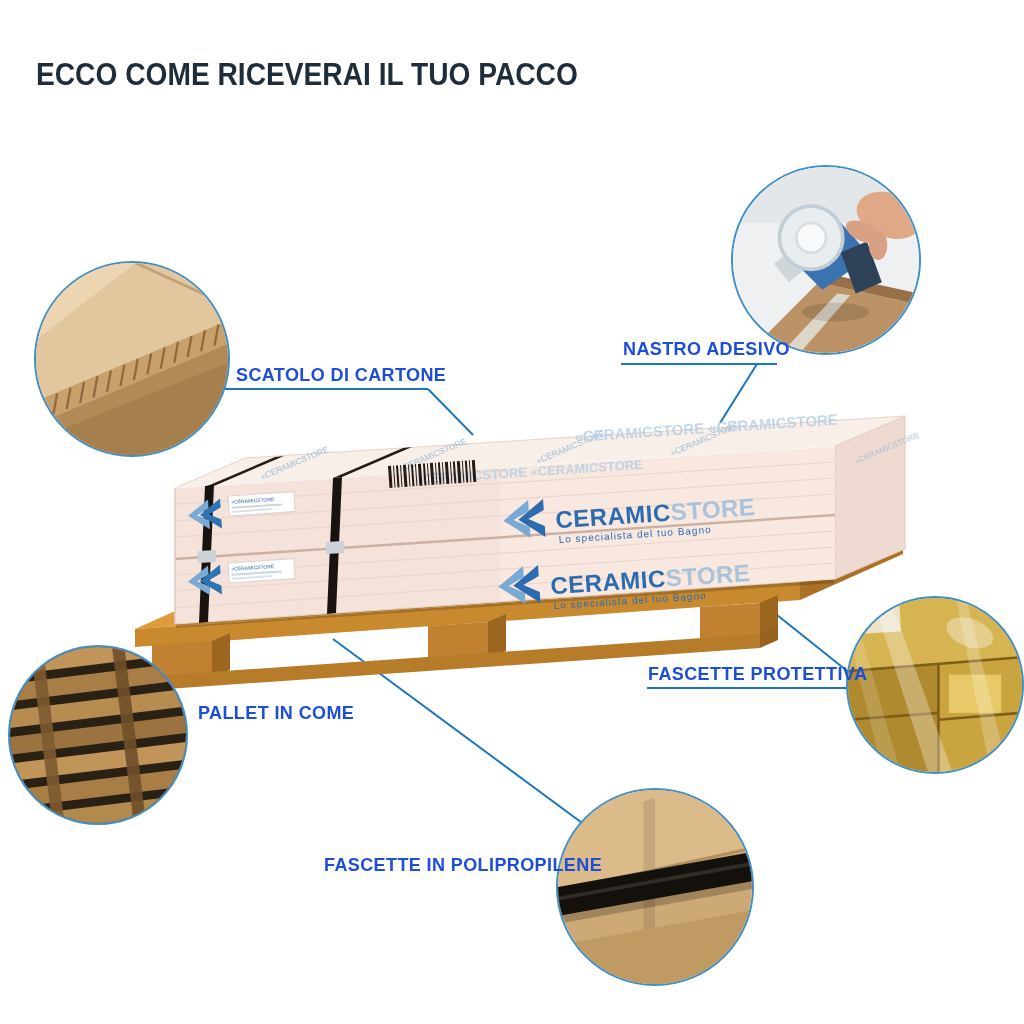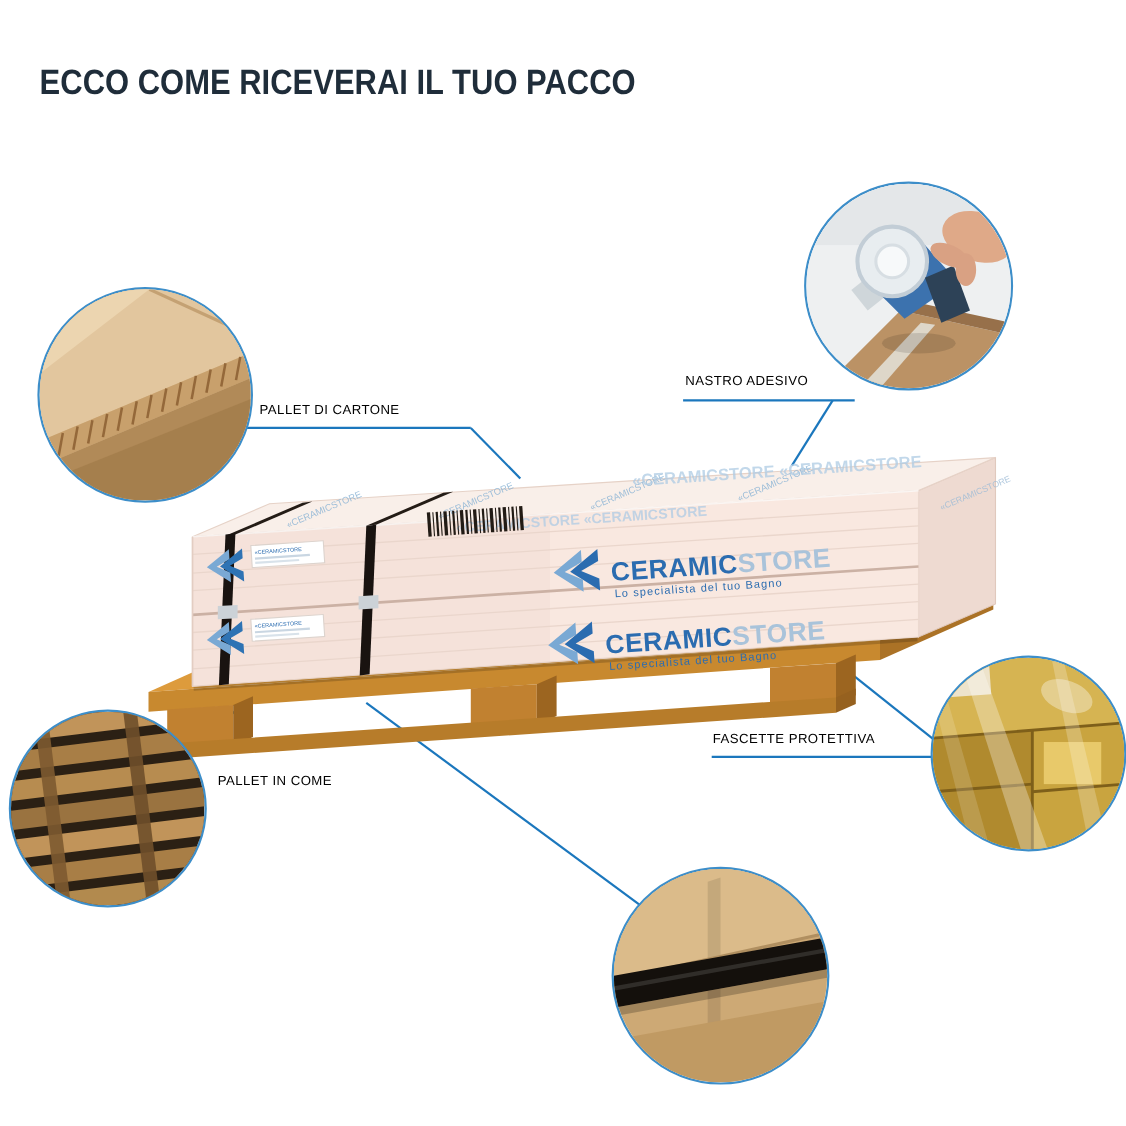--- a/index.html
+++ b/index.html
@@ -12,21 +12,21 @@
     font-size:32px; font-weight:700; color:#1f2d3a;
     transform:scaleX(.88); transform-origin:left top; white-space:nowrap;
   }
   .scene { position:absolute; left:0; top:0; width:1024px; height:1024px; }
   .callout-circle {
     position:absolute; border-radius:50%; border:2px solid #3d8ec9;
     overflow:hidden; box-sizing:border-box; background:#fff;
   }
   .callout-circle svg { display:block; width:100%; height:100%; }
   .callout-label {
-    position:absolute; font-size:12px; font-weight:400; color:#000000;
+    position:absolute; font-size:18px; font-weight:700; color:#1d4ed8;
     letter-spacing:.4px; white-space:nowrap;
   }
   .c1{left:34px;top:233px;width:196px;height:196px}
   .c2{left:731px;top:137px;width:190px;height:190px}
   .c3{left:8px;top:617px;width:180px;height:180px}
   .c4{left:846px;top:568px;width:178px;height:178px}
   .c5{left:556px;top:760px;width:198px;height:198px}
   .l1{left:236px;top:337px}
   .l2{left:623px;top:311px}
   .l3{left:198px;top:675px}
@@ -270,18 +270,19 @@
       <polygon points="0,0 100,0 100,30 0,52" fill="#dbbb8a"></polygon>
       <polygon points="44,6 50,4 50,100 44,100" fill="rgba(0,0,0,0.10)"></polygon>
       <line x1="0" y1="52" x2="100" y2="30" stroke="#b08f60" stroke-width="1.5"></line>
       <polygon points="0,50 100,32 100,47 0,65" fill="#14100c"></polygon>
       <polygon points="0,55 100,37 100,39 0,57" fill="#ffffff" opacity="0.12"></polygon>
       <polygon points="0,65 100,47 100,51 0,69" fill="rgba(0,0,0,0.22)"></polygon>
       <polygon points="0,80 100,62 100,100 0,100" fill="#c09a63"></polygon>
     </svg>
   </div>
 
-  <div class="callout-label l1">PALLET DI CARTONE</div>
+  <div class="callout-label l1">SCATOLO DI CARTONE</div>
   <div class="callout-label l2">NASTRO ADESIVO</div>
   <div class="callout-label l3">PALLET IN COME</div>
   <div class="callout-label l4">FASCETTE PROTETTIVA</div>
+  <div class="callout-label l5">FASCETTE IN POLIPROPILENE</div>
 
 </div>
 
 </body></html>

